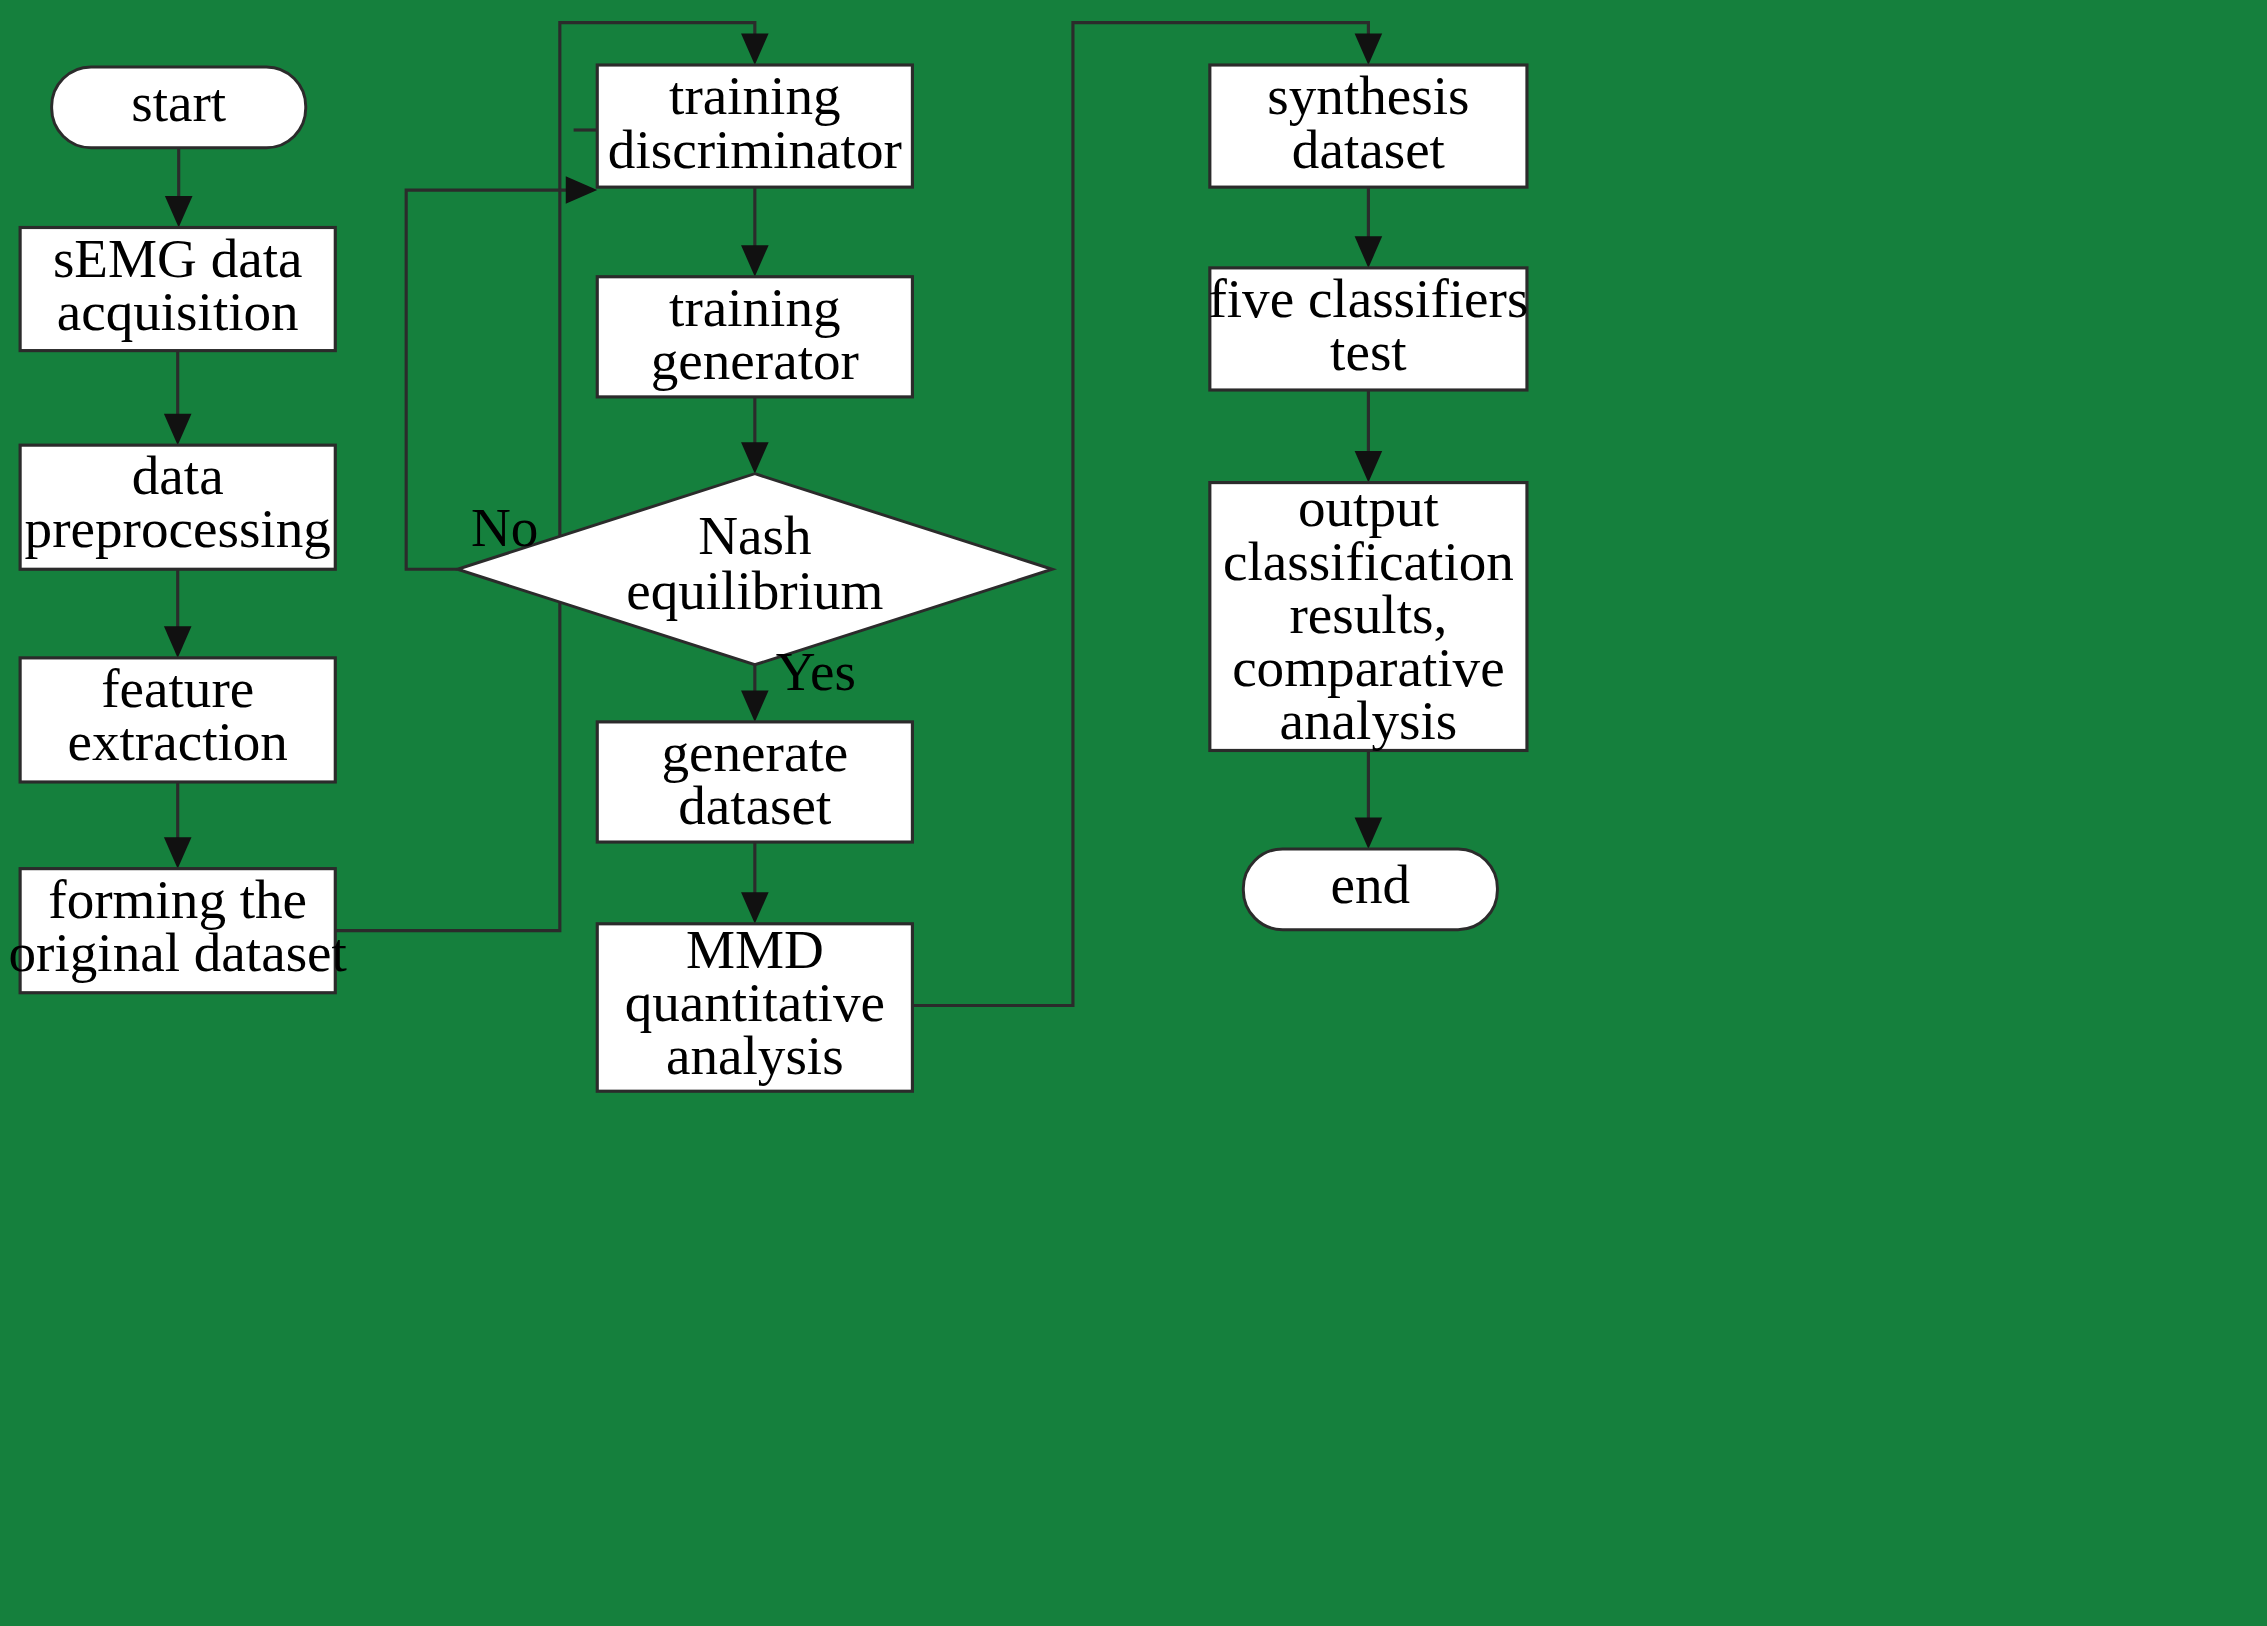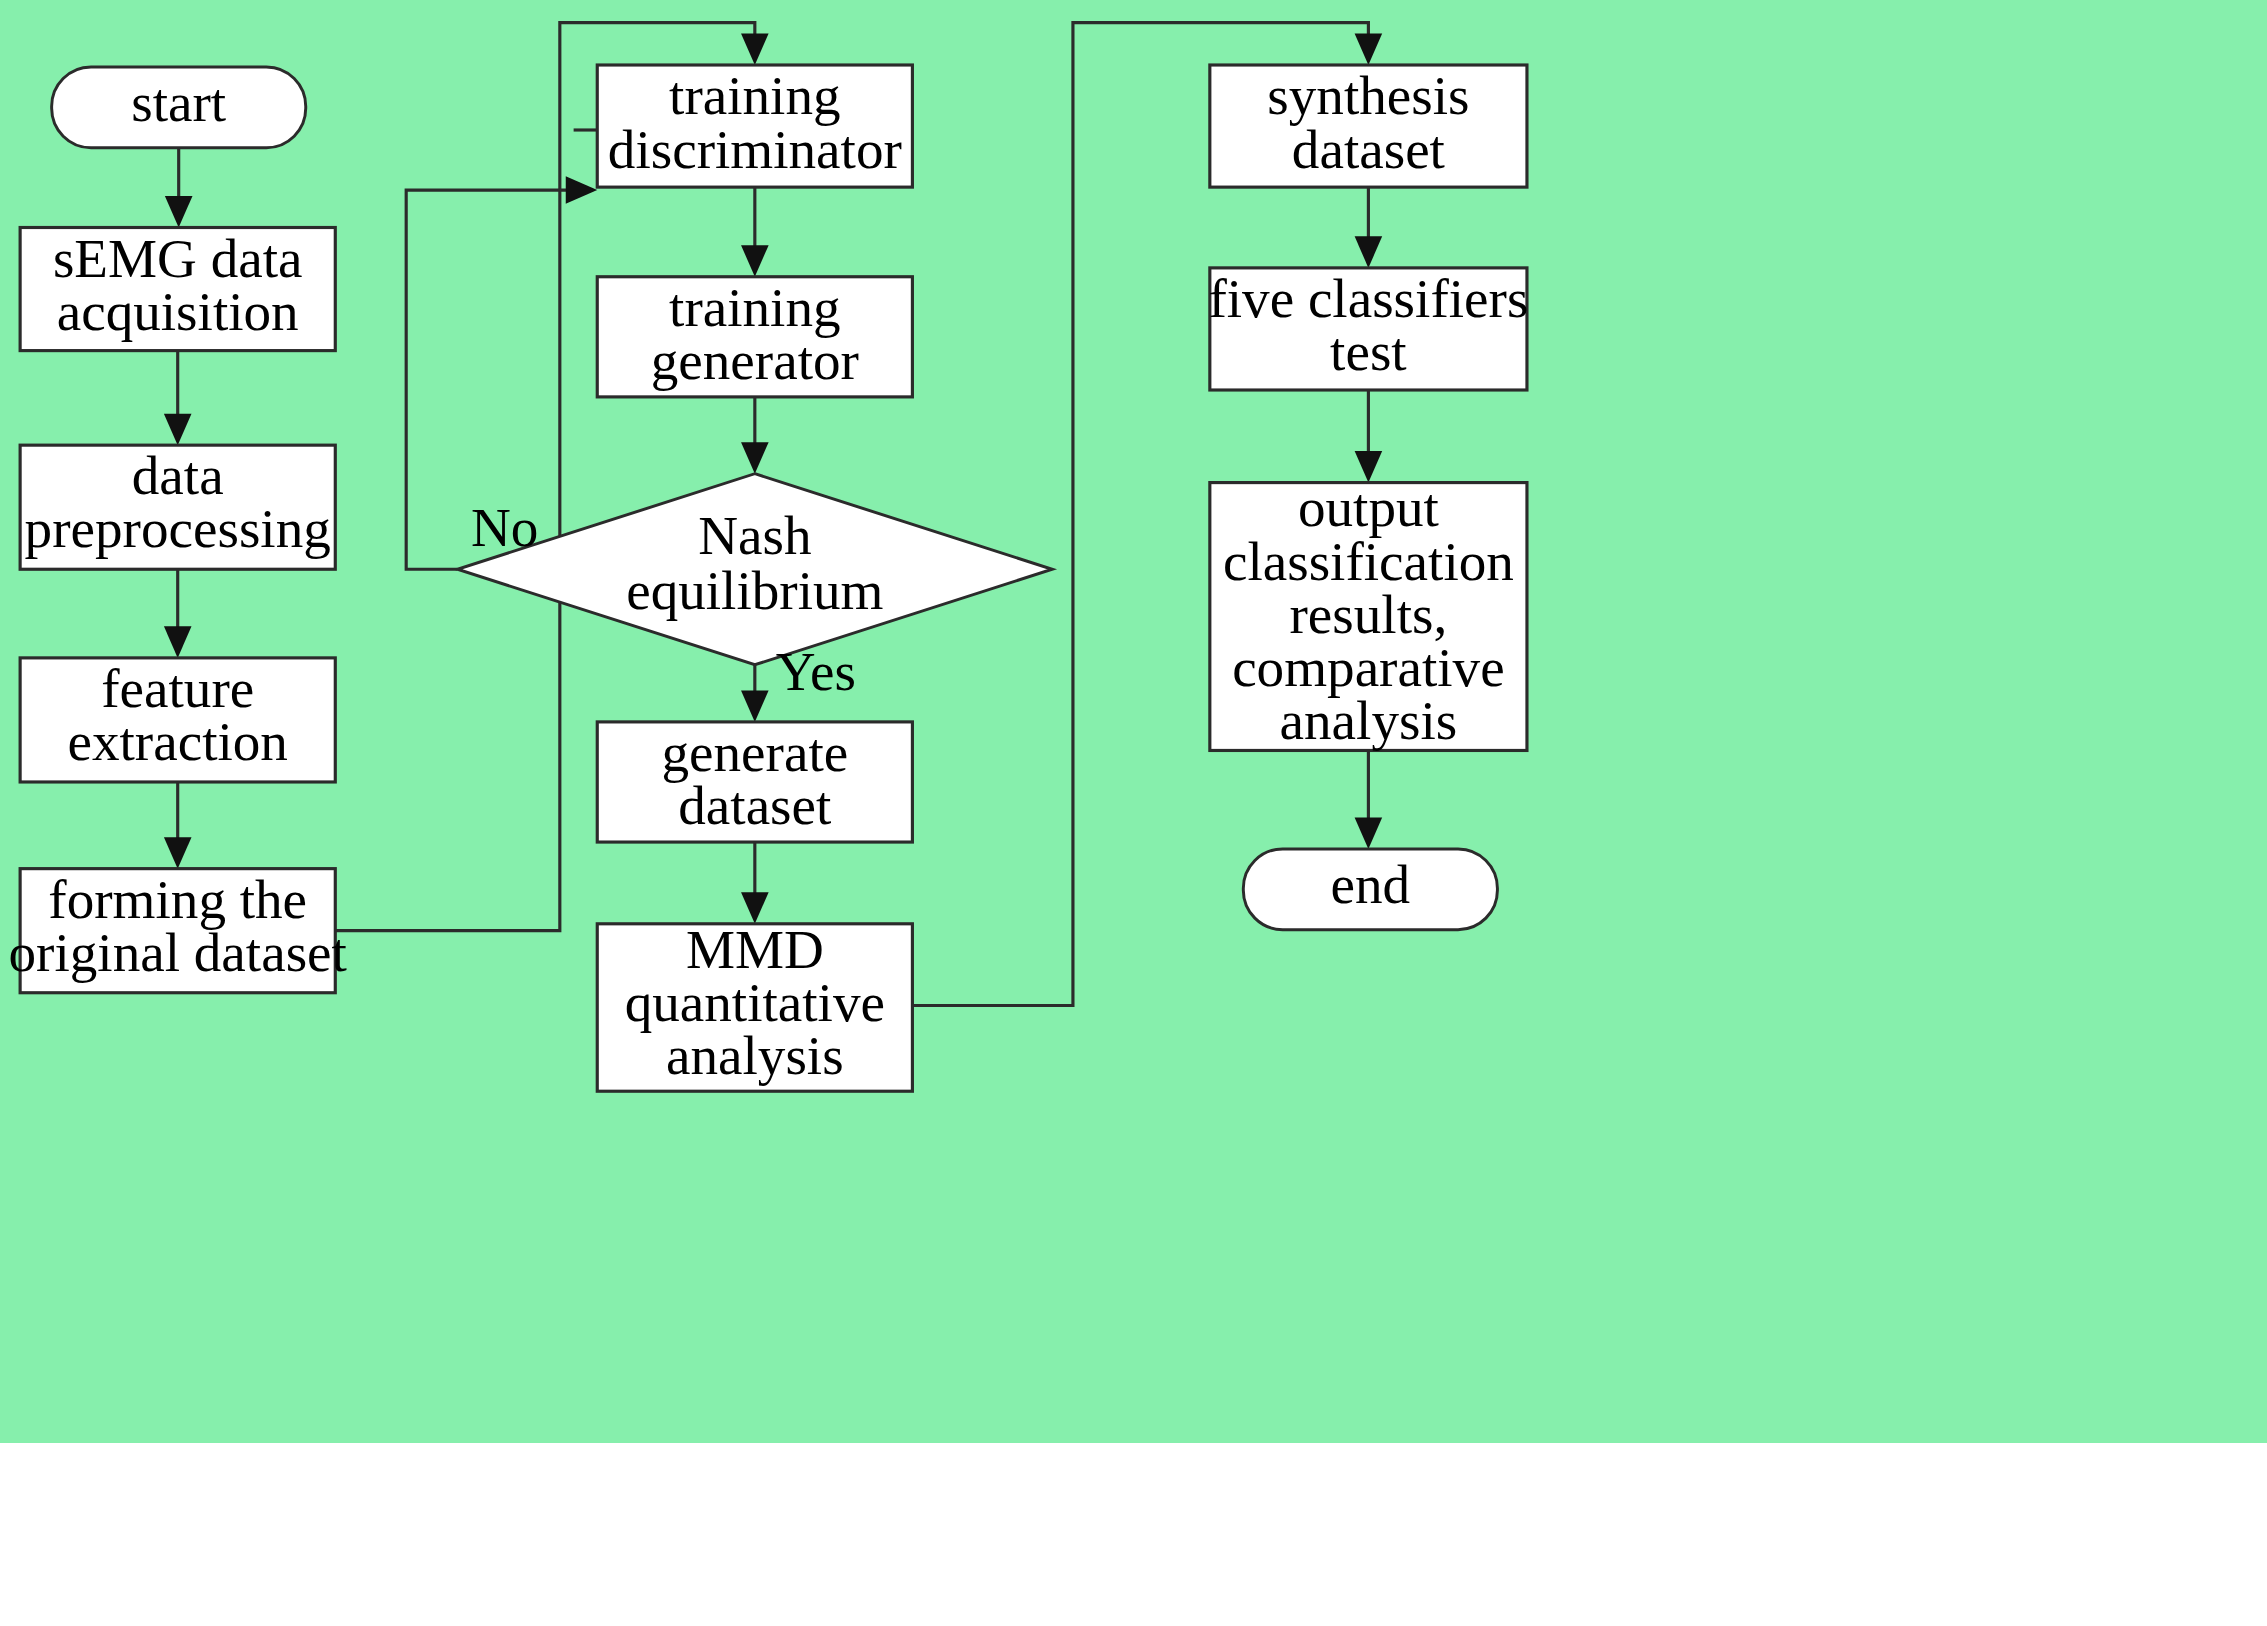--- a/index.html
+++ b/index.html
@@ -9,22 +9,22 @@
   }
   body {
     width: 2268px;
     height: 1626px;
     font-family: "Liberation Serif", "DejaVu Serif", serif;
     overflow: hidden;
   }
   #flow-root {
     position: relative;
     width: 2268px;
-    height: 1443px;
-    background: #86efac;
+    height: 1626px;
+    background: #15803d;
   }
   svg#flow-svg {
     position: absolute;
     top: 0;
     left: 0;
     width: 2268px;
     height: 1626px;
     display: block;
   }
   .node-shape {

